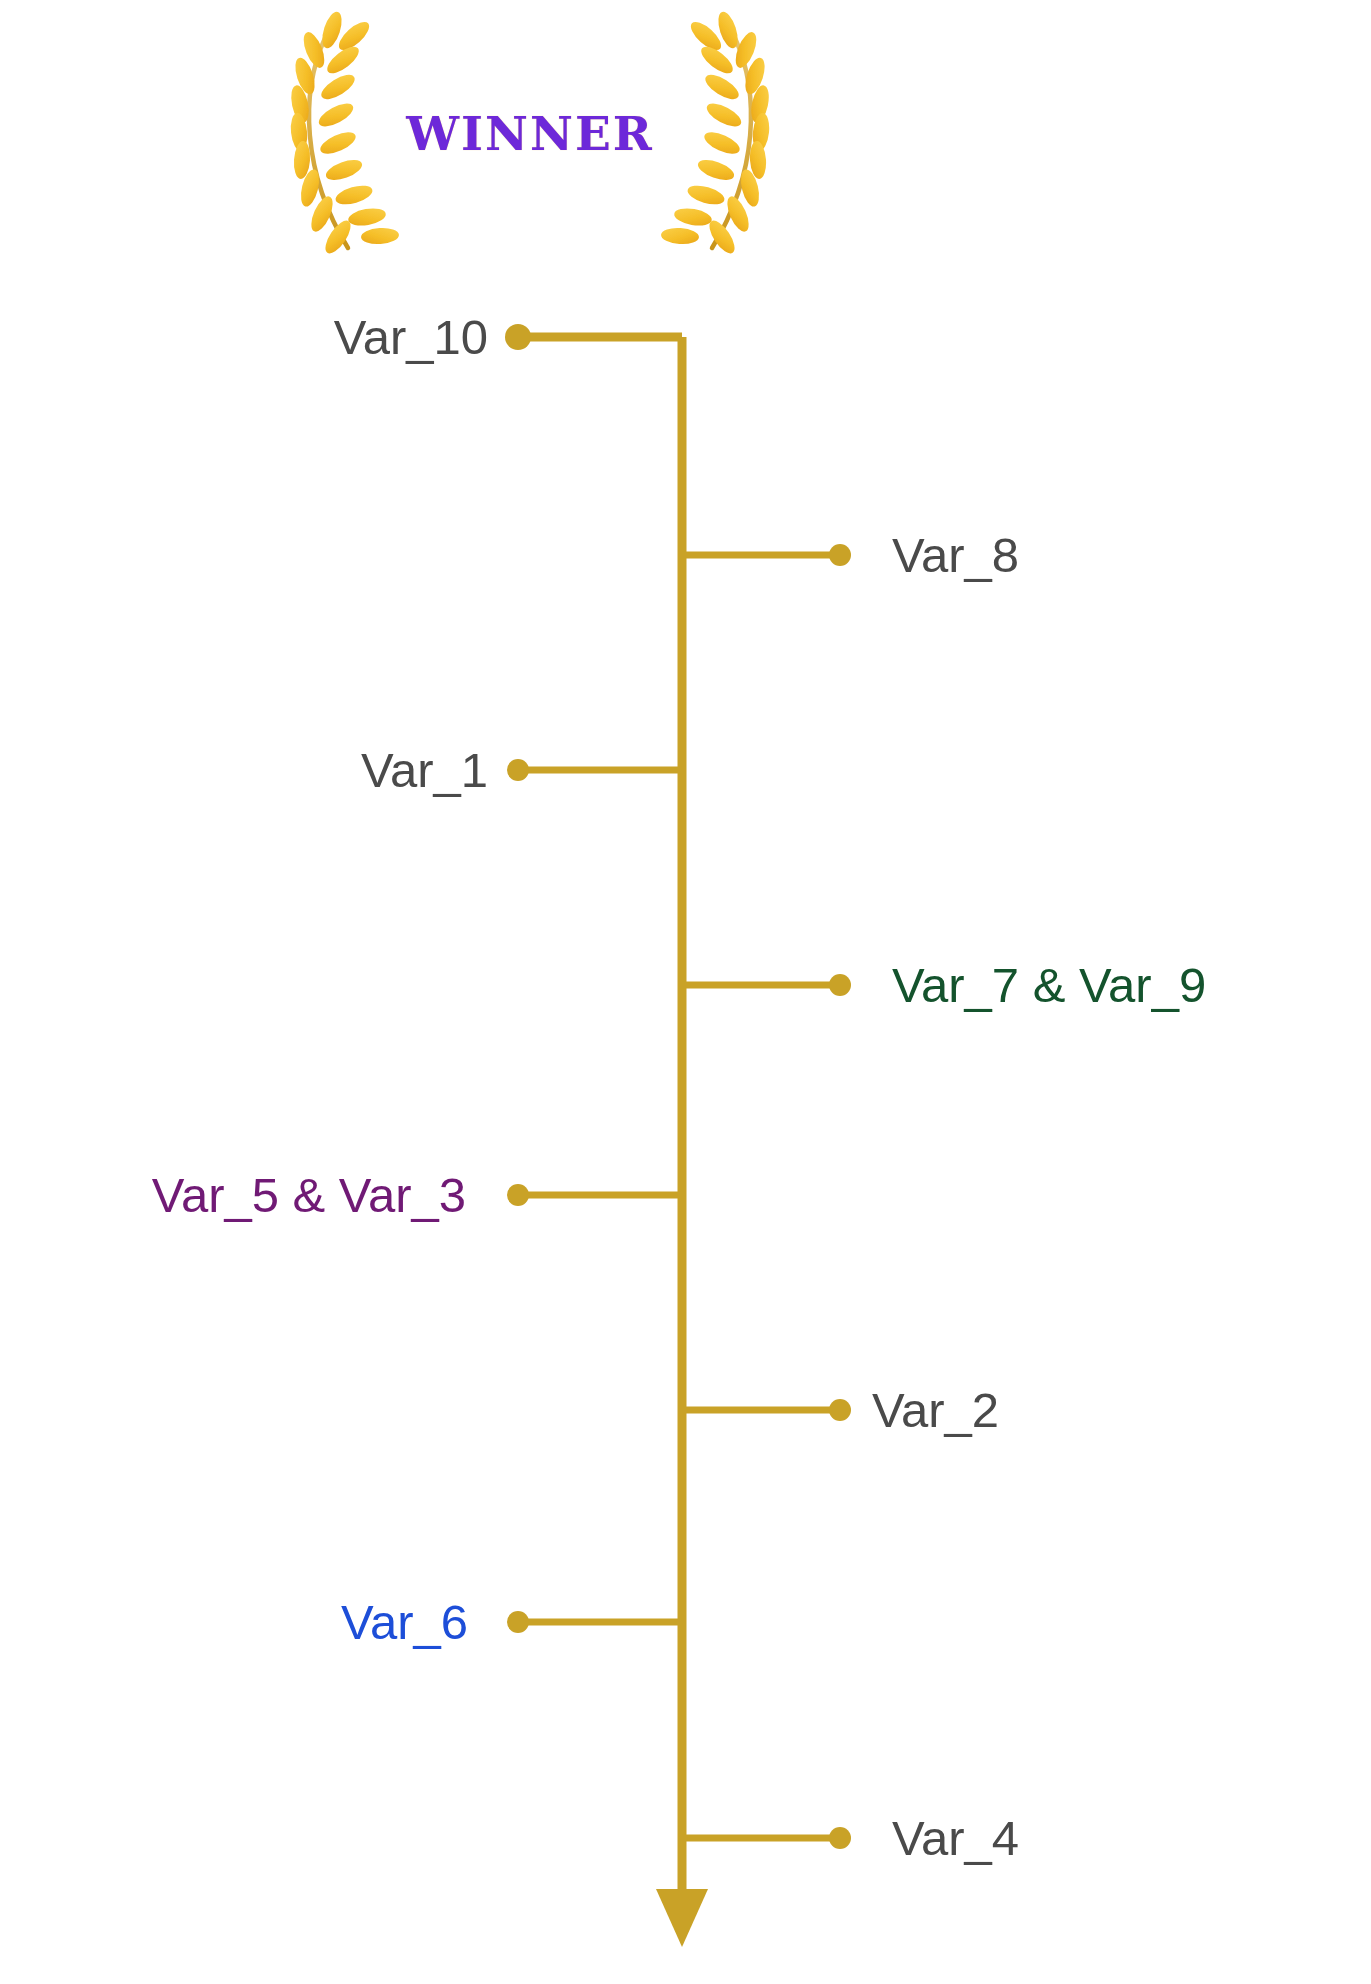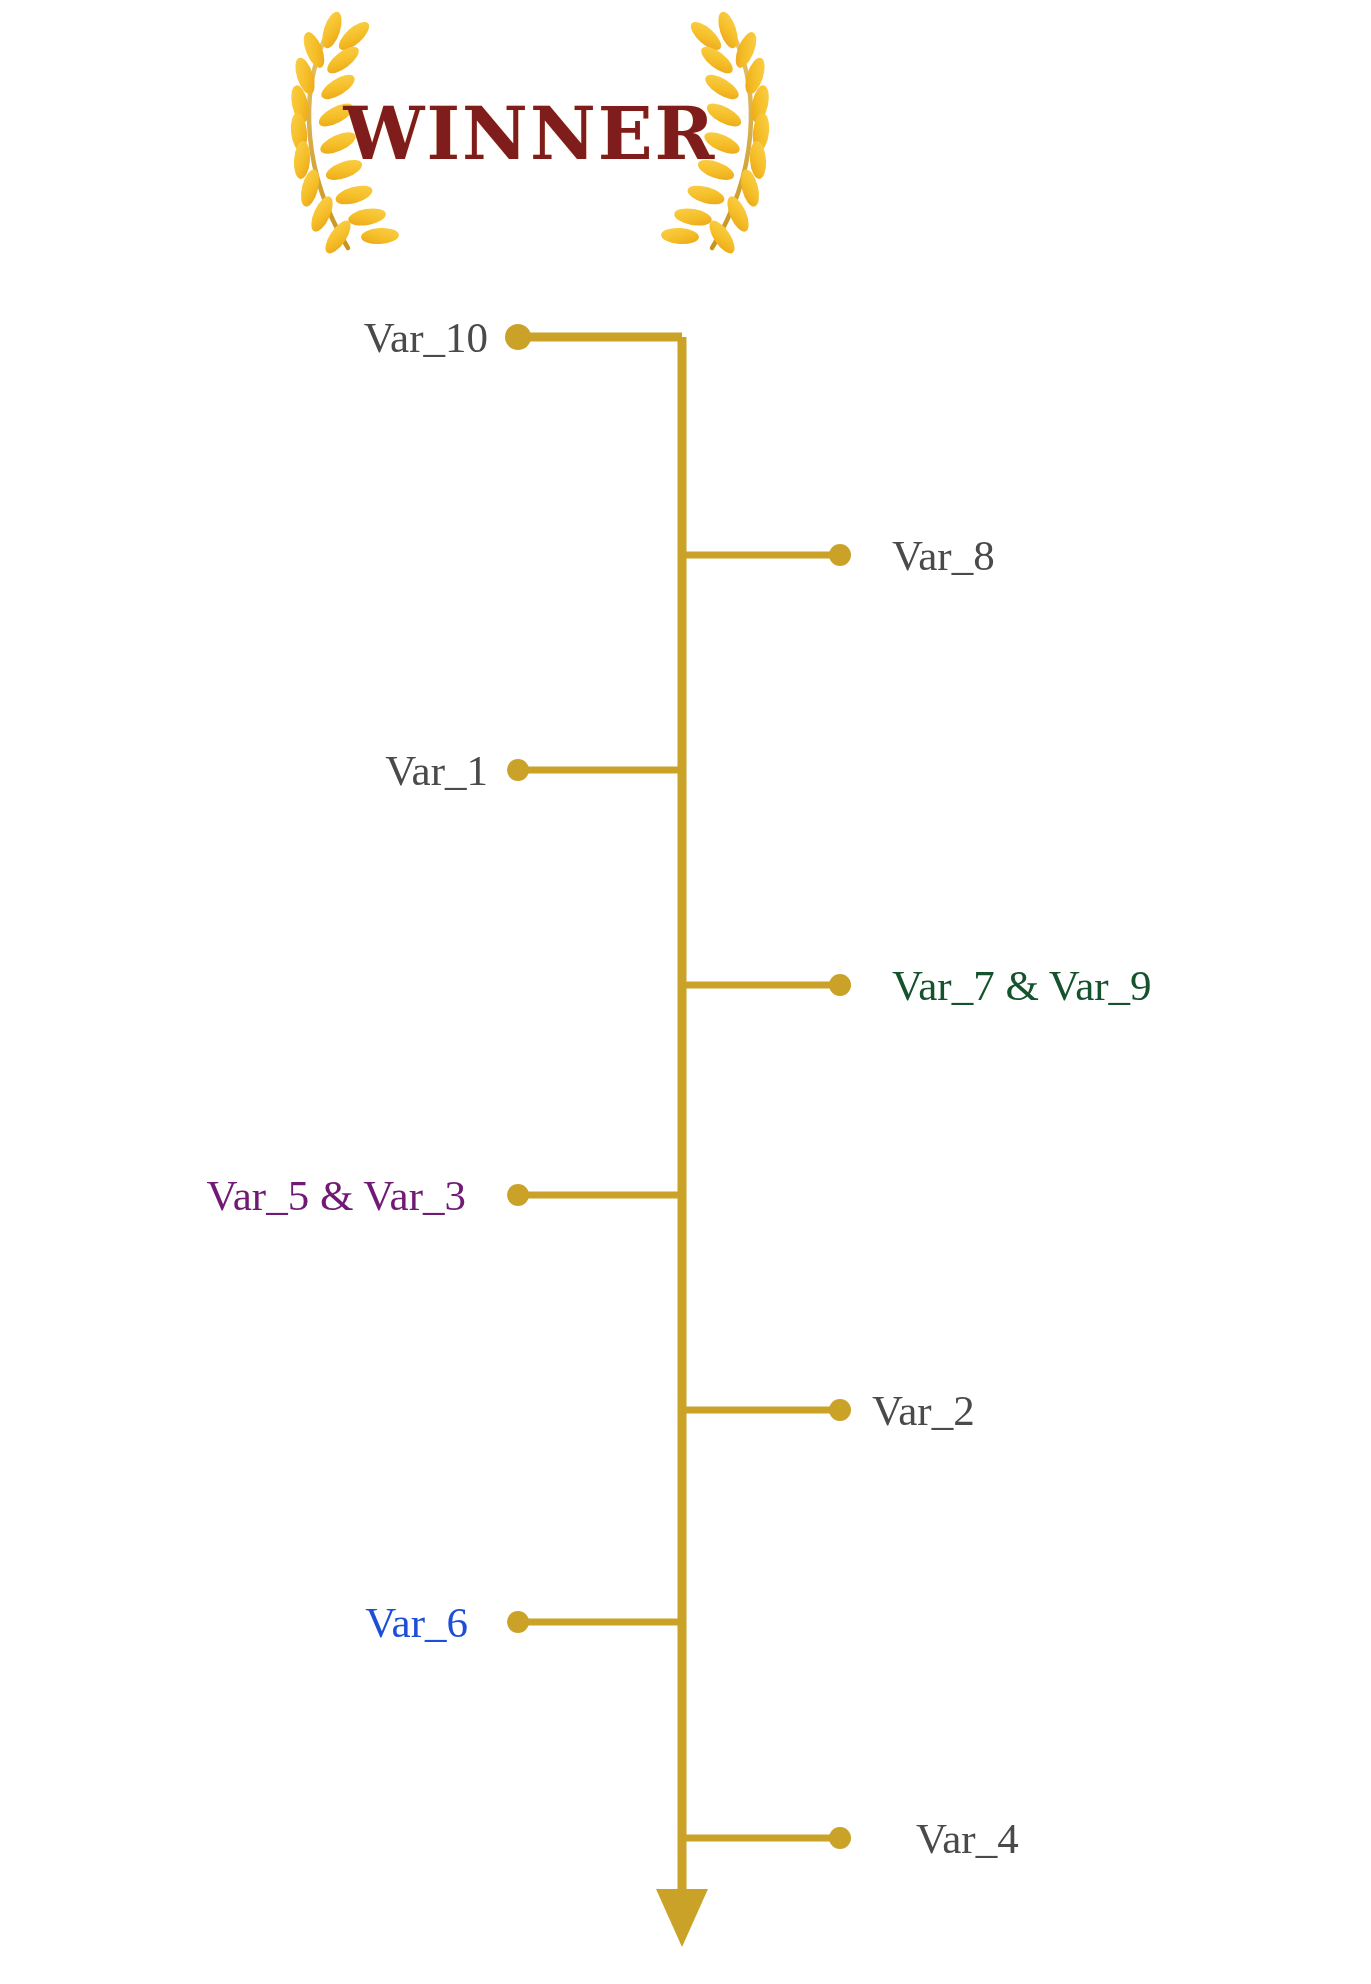--- a/index.html
+++ b/index.html
@@ -36,40 +36,40 @@
   #winner-text {
     position: absolute;
     left: 0; top: 0;
     width: 520px;
     height: 250px;
     display: flex;
     align-items: center;
     justify-content: center;
     font-family: "DejaVu Serif", "Liberation Serif", serif;
     font-weight: 700;
-    font-size: 72px;
+    font-size: 47px;
     letter-spacing: 2px;
-    color: #7f1d1d;
+    color: #6d28d9;
     text-shadow: 0 0 1px rgba(240,168,28,.5);
     pointer-events: none;
   }
 
   
   #timeline {
     position: absolute;
     left: 0; top: 0;
     width: 1371px;
     height: 1984px;
   }
 
   
   .node-label {
     position: absolute;
-    font-family: Liberation Serif, serif;
-    font-size: 43px;
+    font-family: Liberation Sans, sans-serif;
+    font-size: 49px;
     font-weight: 400;
     color: #4a4a4a;
     white-space: nowrap;
     line-height: 1;
   }
   .node-label.left  { text-align: right; transform: translate(-100%, -50%); }
   .node-label.right { text-align: center;  transform: translate(0, -50%); }
 </style>
 </head>
 <body>
@@ -168,16 +168,16 @@
   </svg>
 
   <div id="labels">
       <div class="node-label left" style="top: 337px; color: rgb(74, 74, 74); left: 488px;">Var_10</div>
       <div class="node-label right" style="top: 555px; color: rgb(74, 74, 74); left: 892px;">Var_8</div>
       <div class="node-label left" style="top: 770px; color: rgb(74, 74, 74); left: 488px; text-align: right;">Var_1</div>
       <div class="node-label right" style="top: 985px; color: #14532d; left: 892px;">Var_7 &amp; Var_9</div>
       <div class="node-label left" style="top: 1195px; color: #701a75; left: 466px;">Var_5 &amp; Var_3</div>
       <div class="node-label right" style="top: 1410px; color: rgb(74, 74, 74); left: 872px;">Var_2</div>
       <div class="node-label left" style="top: 1622px; color: #1d4ed8; left: 468px;">Var_6</div>
-      <div class="node-label right" style="top: 1838px; color: rgb(74, 74, 74); left: 916px;">Var_4</div>
+      <div class="node-label right" style="top: 1838px; color: rgb(74, 74, 74); left: 892px;">Var_4</div>
     </div>
 
 </div>
 
 </body></html>

